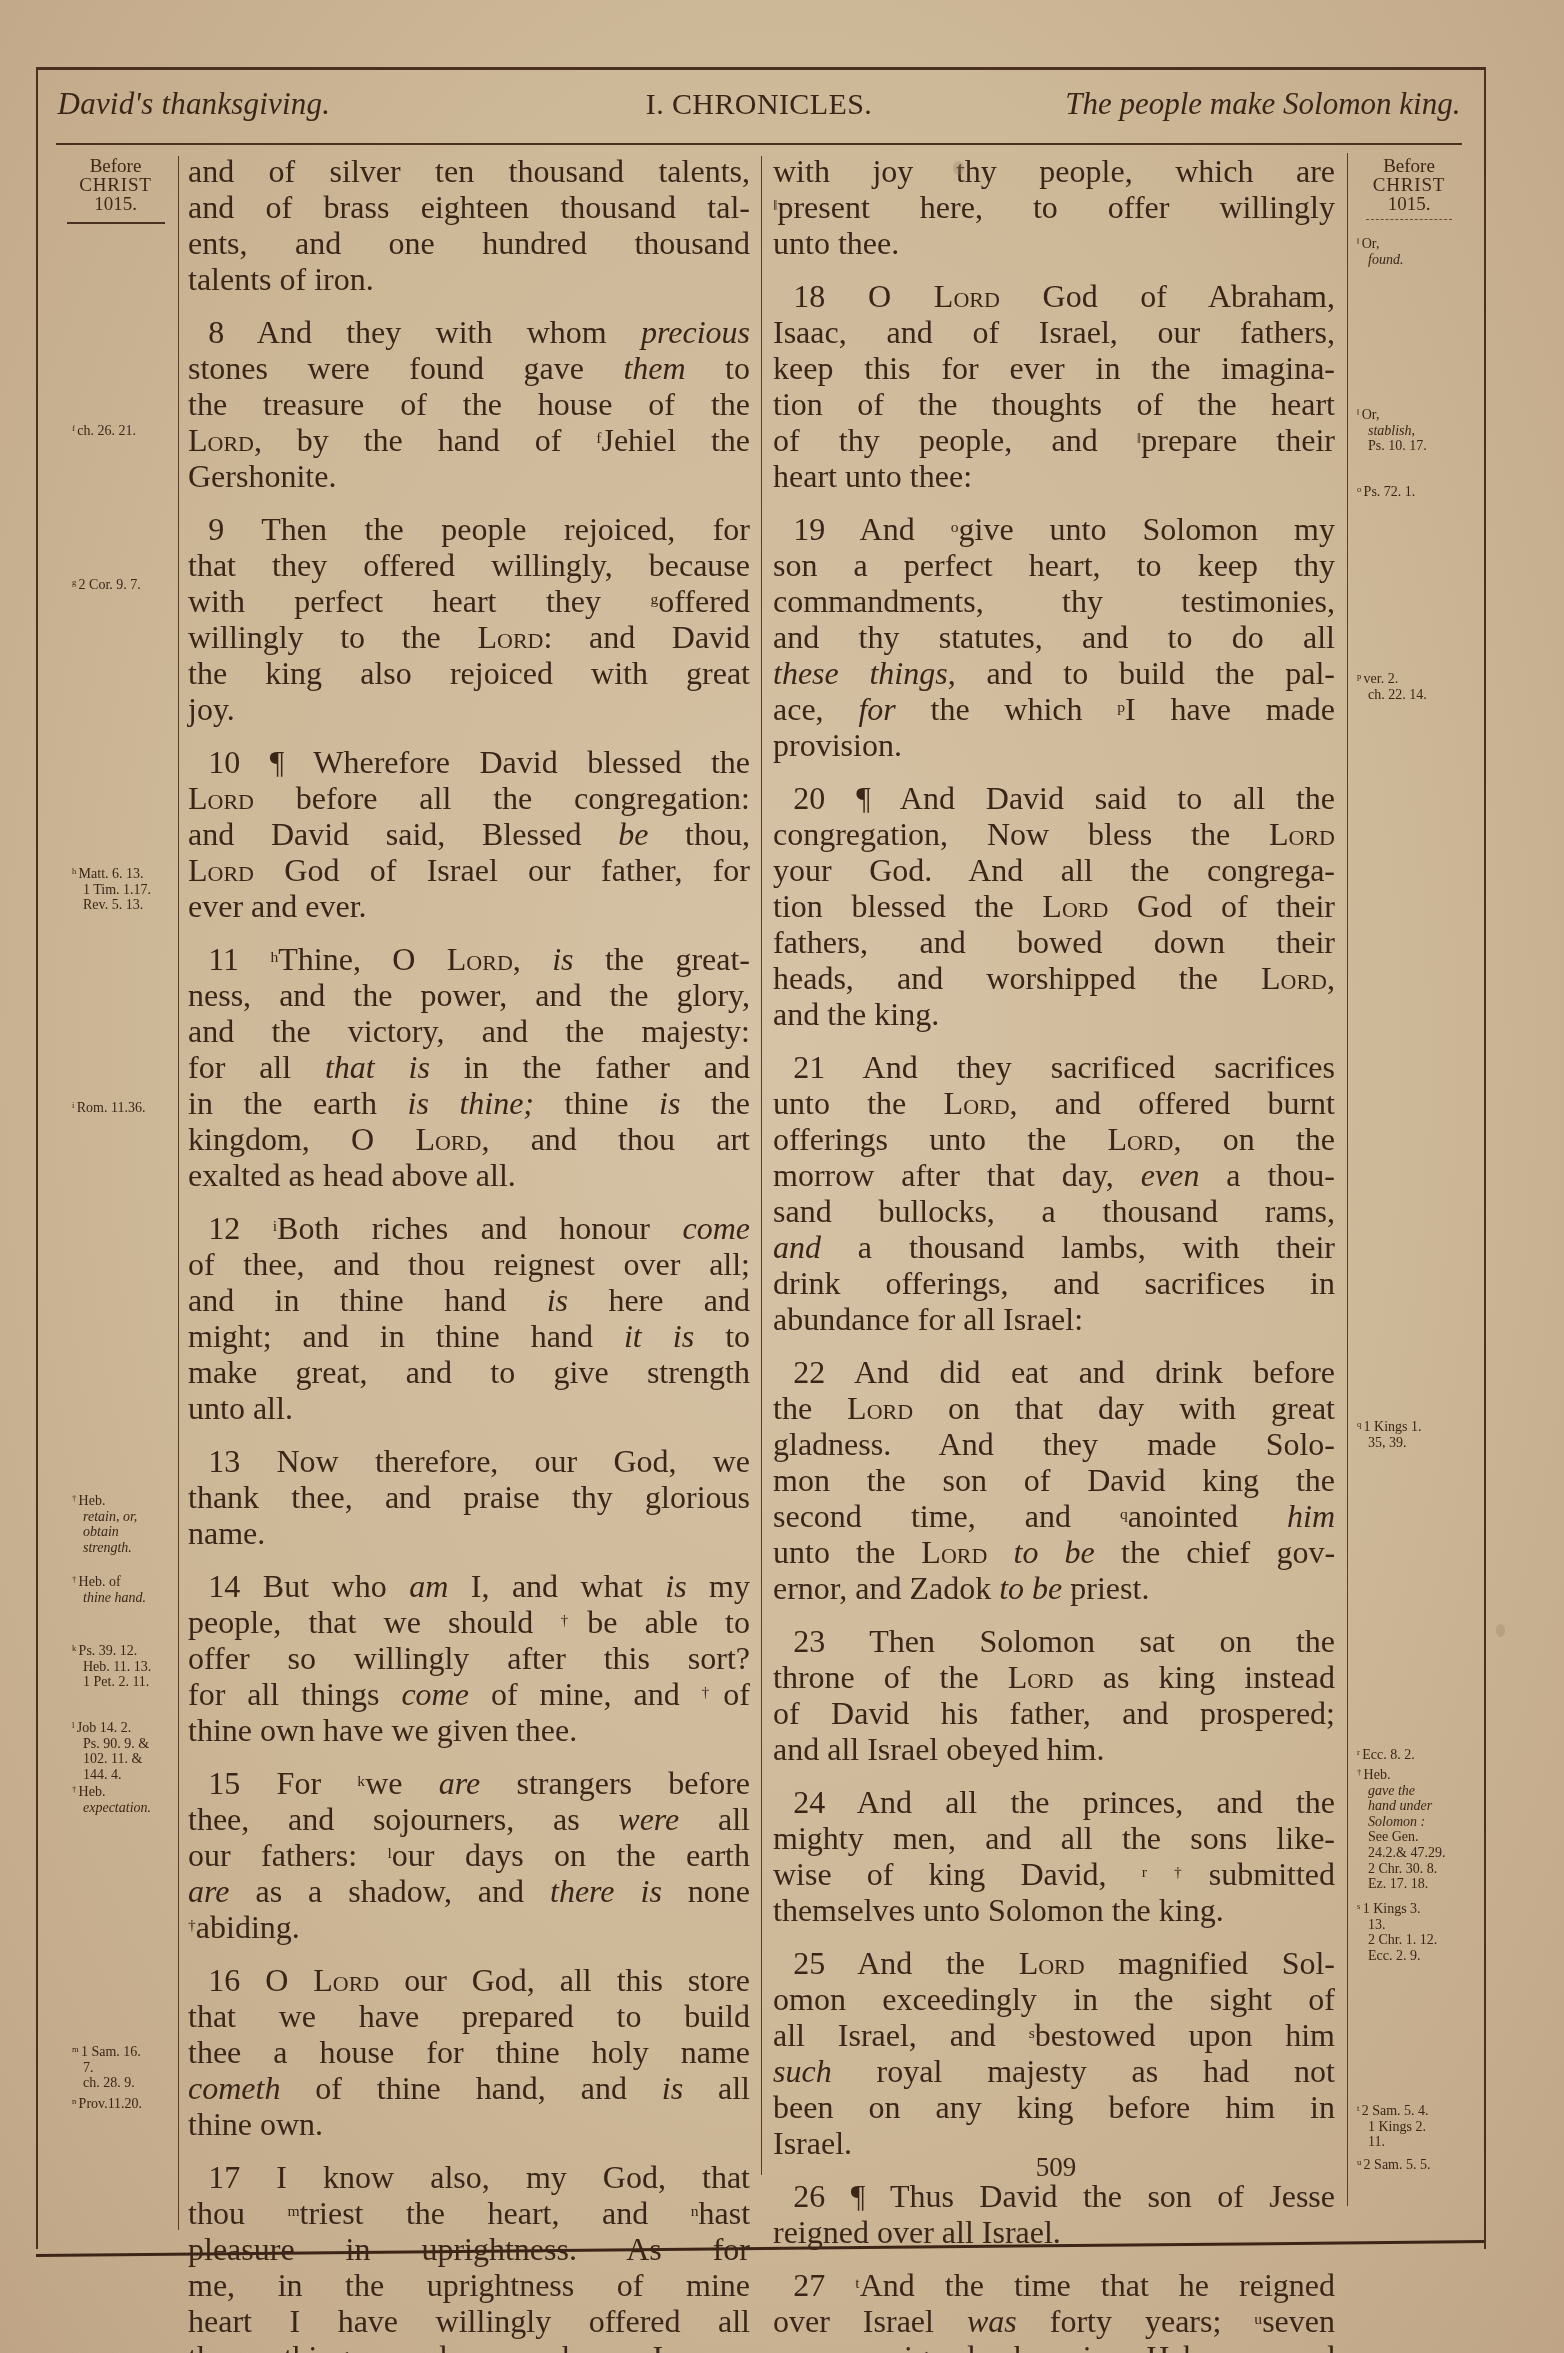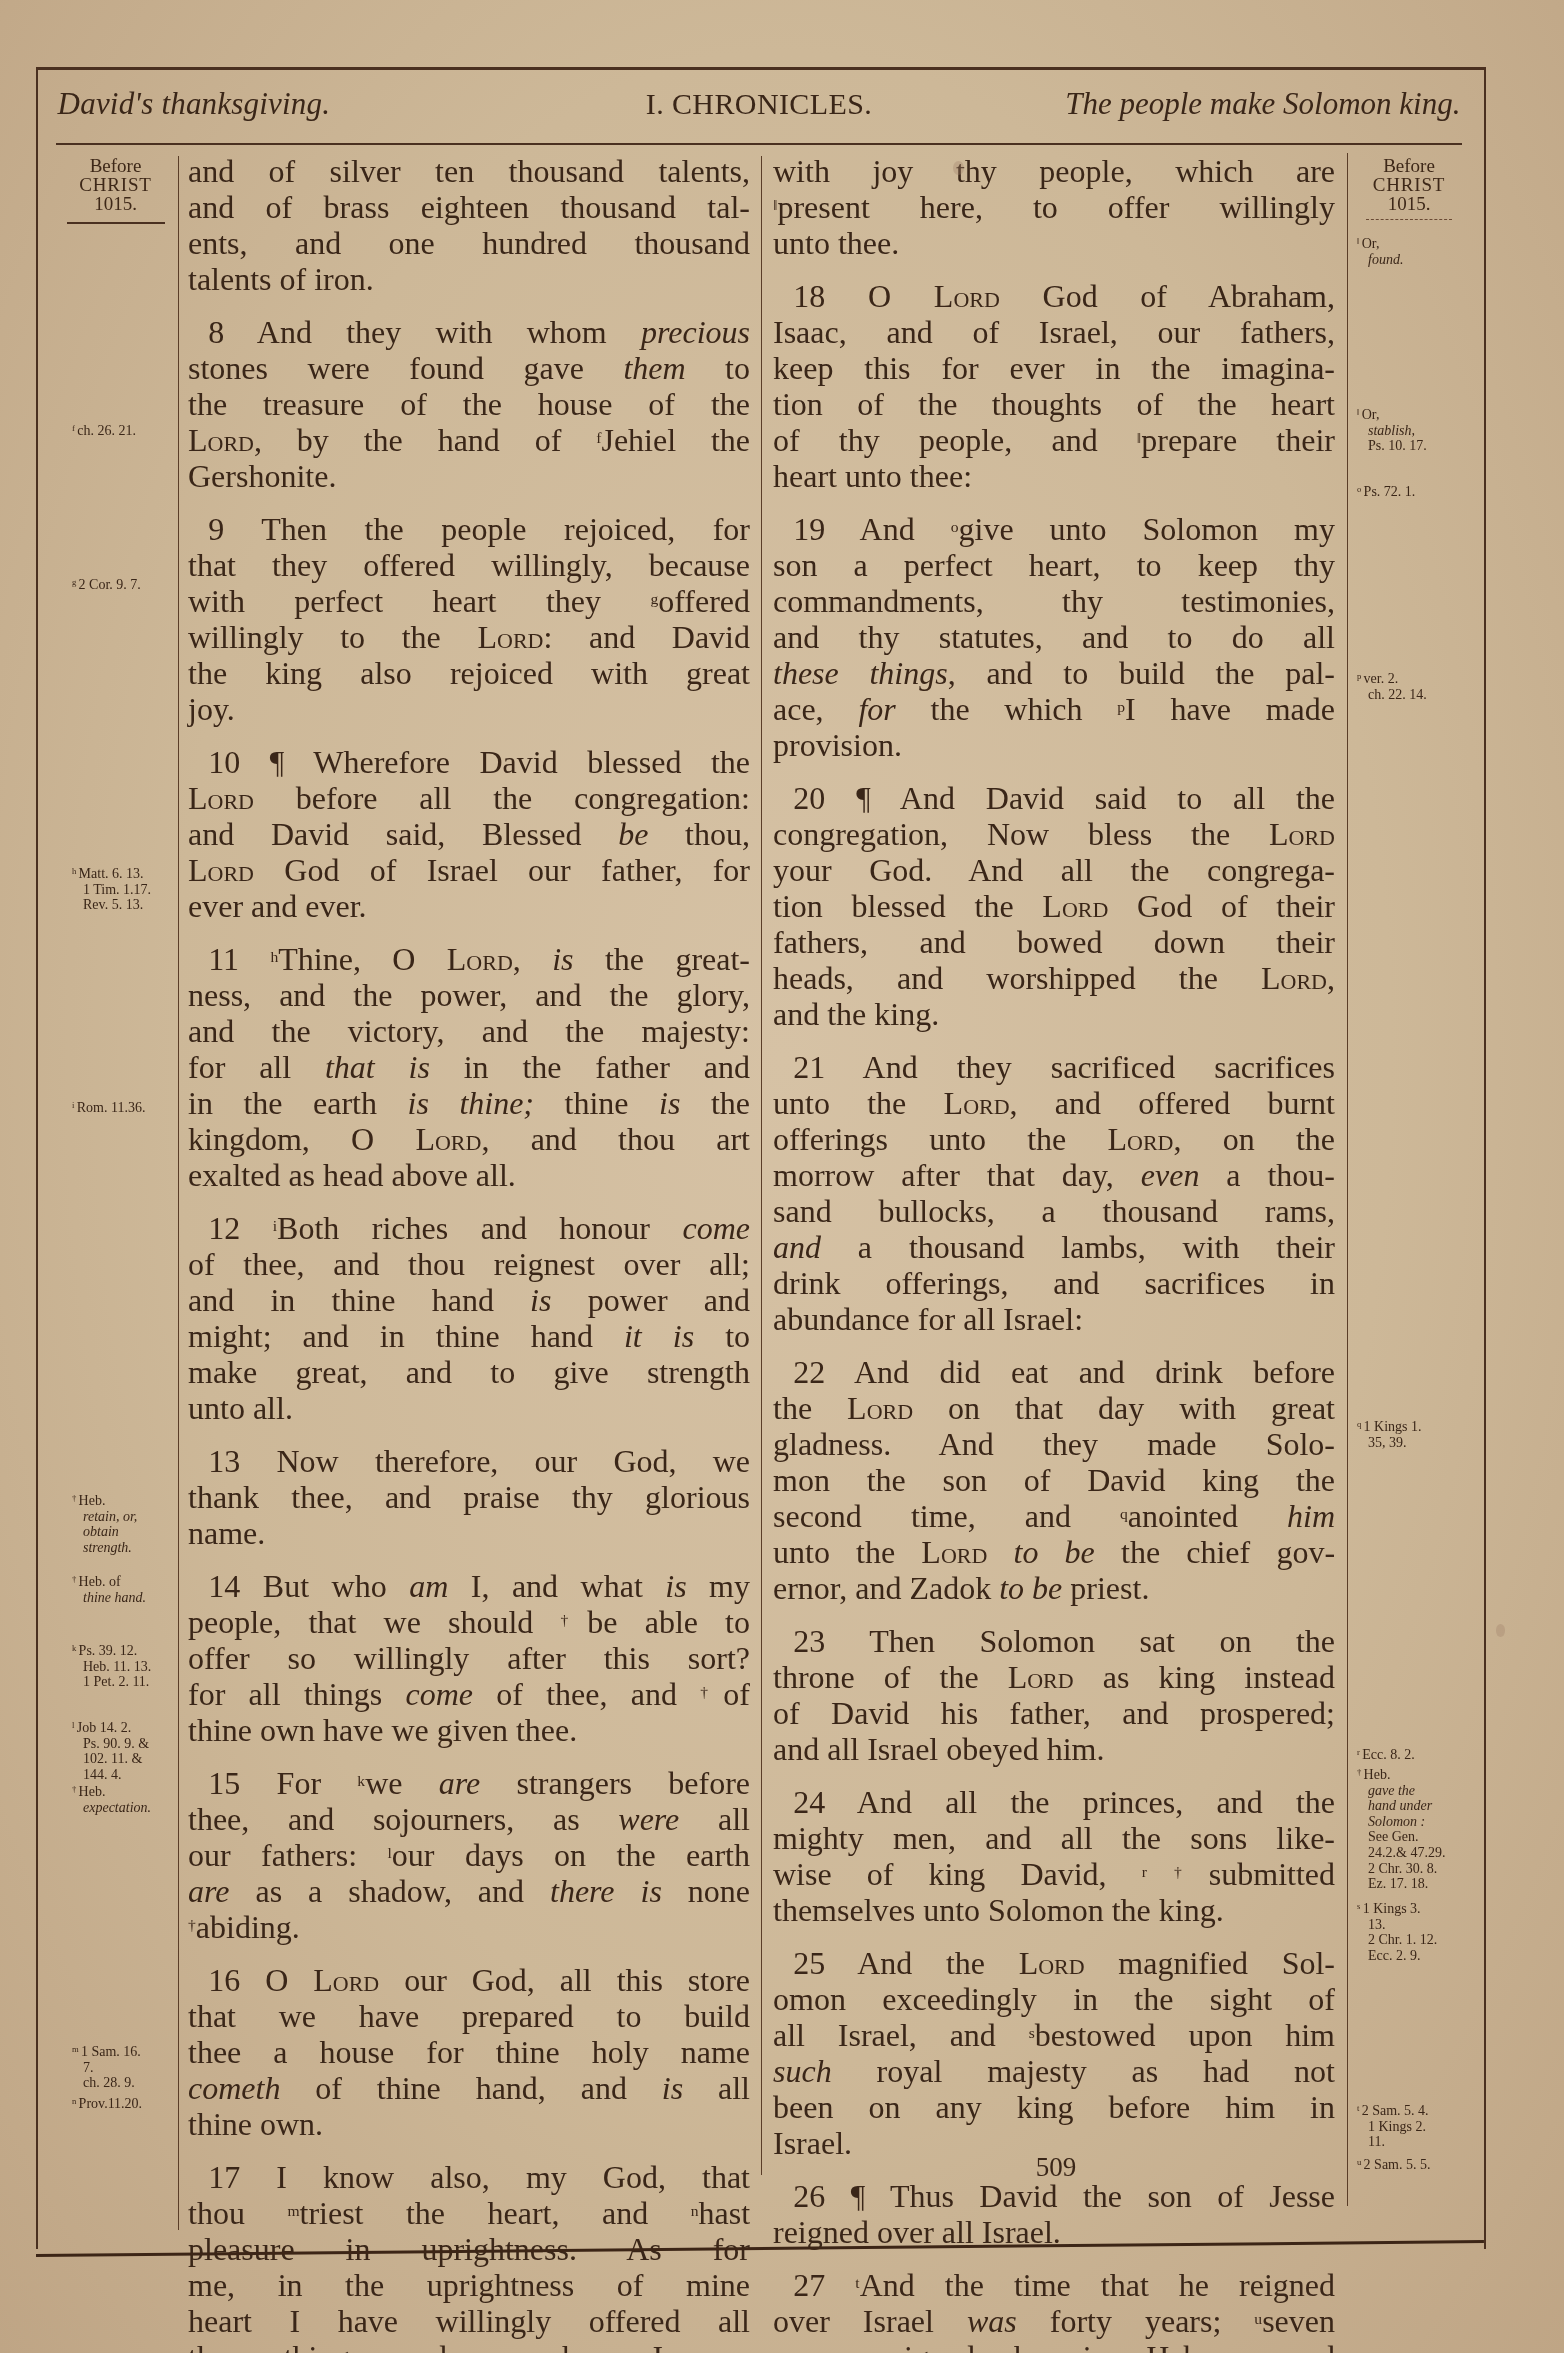--- a/index.html
+++ b/index.html
@@ -209,31 +209,31 @@
     <span class="tline last"><span>ever and ever.</span></span>
     <span class="tline indent"><span>11 </span><sup>h</sup><span>Thine, O </span><span class="sc">Lord</span><span>, </span><i>is</i><span> the great-</span></span>
     <span class="tline"><span>ness, and the power, and the glory,</span></span>
     <span class="tline"><span>and the victory, and the majesty:</span></span>
     <span class="tline"><span>for all </span><i>that is</i><span> in the father and</span></span>
     <span class="tline"><span>in the earth </span><i>is thine;</i><span> thine </span><i>is</i><span> the</span></span>
     <span class="tline"><span>kingdom, O </span><span class="sc">Lord</span><span>, and thou art</span></span>
     <span class="tline last"><span>exalted as head above all.</span></span>
     <span class="tline indent"><span>12 </span><sup>i</sup><span>Both riches and honour </span><i>come</i></span>
     <span class="tline"><span>of thee, and thou reignest over all;</span></span>
-    <span class="tline"><span>and in thine hand </span><i>is</i><span> power and</span></span>
+    <span class="tline"><span>and in thine hand </span><i>is</i><span> here and</span></span>
     <span class="tline"><span>might; and in thine hand </span><i>it is</i><span> to</span></span>
     <span class="tline"><span>make great, and to give strength</span></span>
     <span class="tline last"><span>unto all.</span></span>
     <span class="tline indent"><span>13 Now therefore, our God, we</span></span>
     <span class="tline"><span>thank thee, and praise thy glorious</span></span>
     <span class="tline last"><span>name.</span></span>
     <span class="tline indent"><span>14 But who </span><i>am</i><span> I, and what </span><i>is</i><span> my</span></span>
     <span class="tline"><span>people, that we should </span><sup>†</sup><span>be able to</span></span>
     <span class="tline"><span>offer so willingly after this sort?</span></span>
-    <span class="tline"><span>for all things </span><i>come</i><span> of thee, and </span><sup>†</sup><span>of</span></span>
+    <span class="tline"><span>for all things </span><i>come</i><span> of mine, and </span><sup>†</sup><span>of</span></span>
     <span class="tline last"><span>thine own have we given thee.</span></span>
     <span class="tline indent"><span>15 For </span><sup>k</sup><span>we </span><i>are</i><span> strangers before</span></span>
     <span class="tline"><span>thee, and sojourners, as </span><i>were</i><span> all</span></span>
     <span class="tline"><span>our fathers: </span><sup>l</sup><span>our days on the earth</span></span>
     <span class="tline"><i>are</i><span> as a shadow, and </span><i>there is</i><span> none</span></span>
     <span class="tline last"><sup>†</sup><span>abiding.</span></span>
     <span class="tline indent"><span>16 O </span><span class="sc">Lord</span><span> our God, all this store</span></span>
     <span class="tline"><span>that we have prepared to build</span></span>
     <span class="tline"><span>thee a house for thine holy name</span></span>
     <span class="tline"><i>cometh</i><span> of thine hand, and </span><i>is</i><span> all</span></span>

